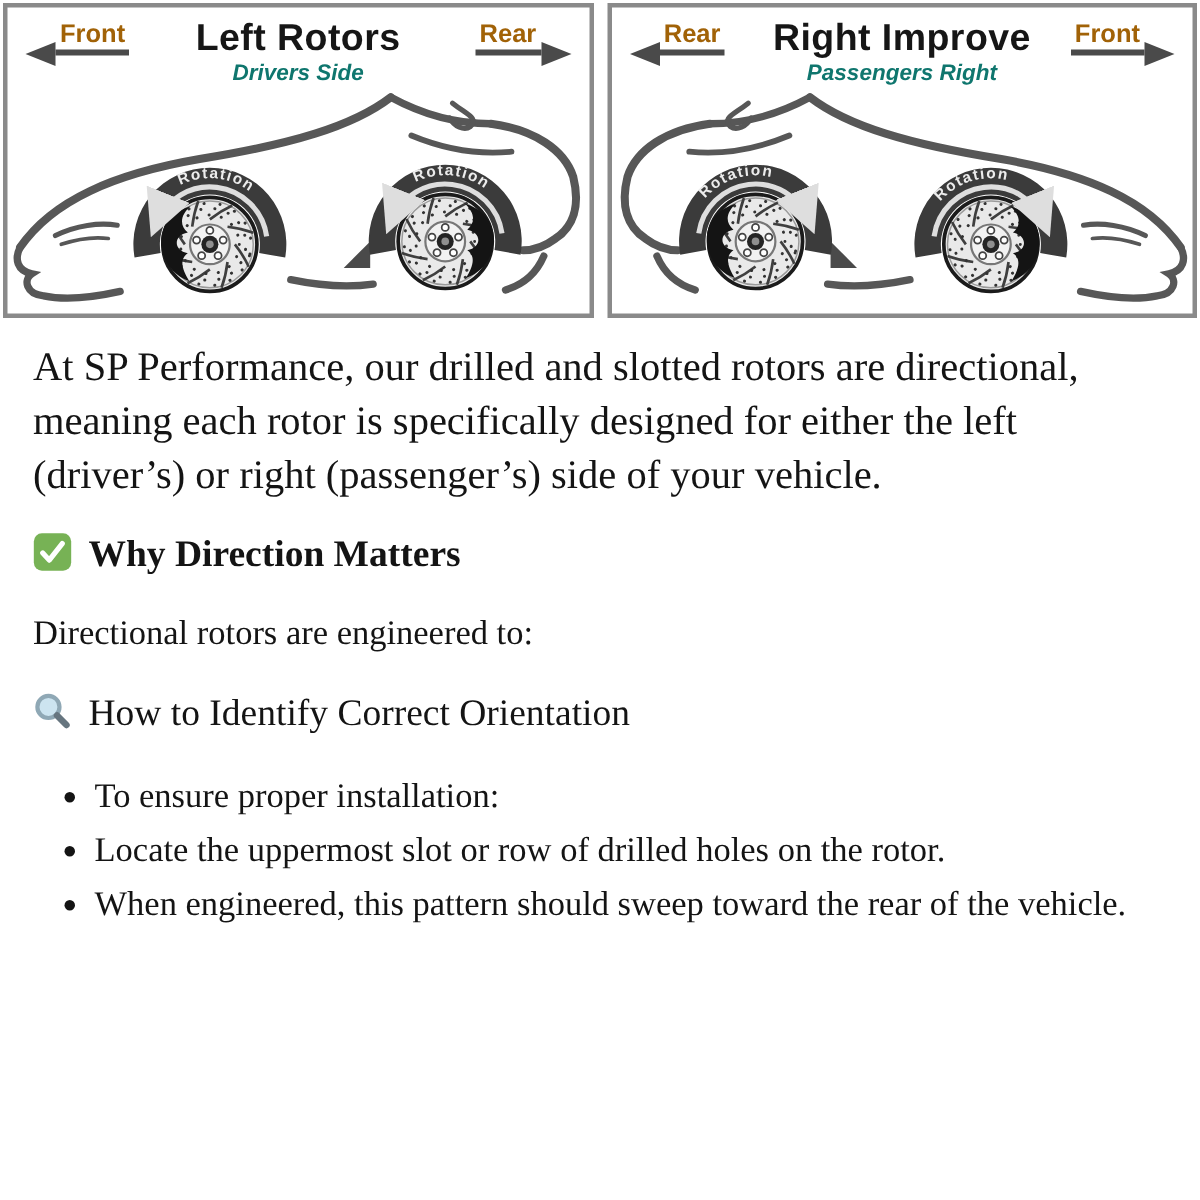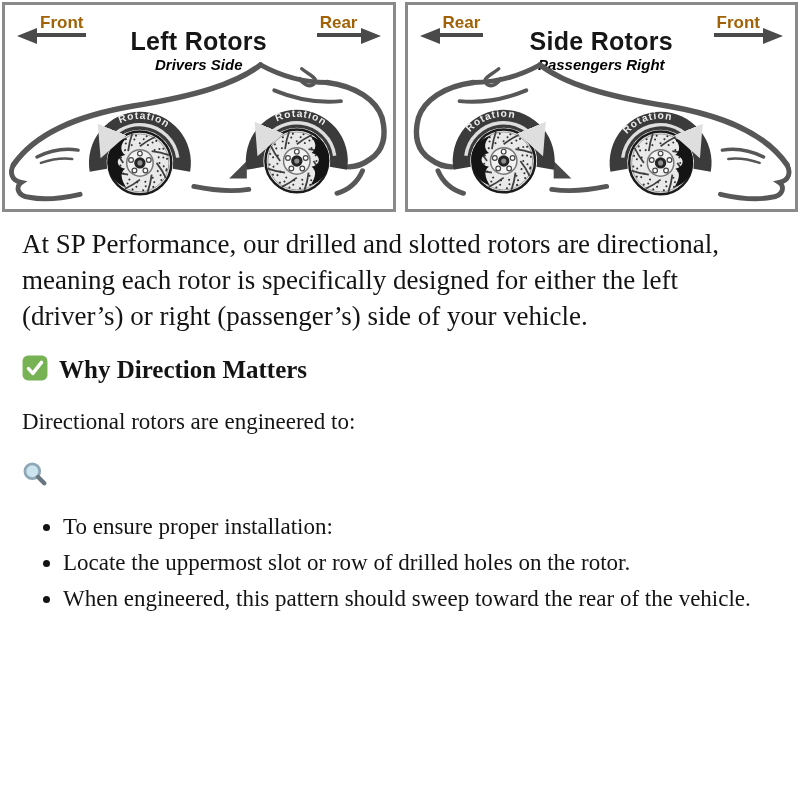--- a/index.html
+++ b/index.html
@@ -5,25 +5,25 @@
   html,body{margin:0;padding:0;}
   body{
     width:800px;height:800px;background:#ffffff;color:#141414;
     font-family:"Liberation Serif", serif;overflow:hidden;
   }
   
   .diagram{display:flex;gap:9px;padding:2px 2px 0 2px;height:212px;box-sizing:border-box;}
   .panel{flex:1;border:3px solid #8a8a8a;position:relative;background:#fff;overflow:hidden;}
   .panel-title{
     text-align:center;font-family:"Liberation Sans",sans-serif;font-weight:bold;
-    font-size:25px;line-height:1;margin-top:24px;letter-spacing:.3px;color:#161616;
+    font-size:25px;line-height:1;margin-top:8px;letter-spacing:.3px;color:#161616;
   }
   .panel-sub{
     text-align:center;font-family:"Liberation Sans",sans-serif;font-weight:bold;font-style:italic;
-    font-size:15px;line-height:1;margin-top:3px;color:#000000;
+    font-size:15px;line-height:1;margin-top:3px;color:#0f766e;
   }
   .dir{position:absolute;top:9px;display:flex;align-items:flex-end;
     font-family:"Liberation Sans",sans-serif;font-weight:bold;font-size:17px;color:#a16207;line-height:1;}
   .dir .txt{border-bottom:4px solid #4a4a4a;padding:0 3px 2px 3px;}
   .dir.at-left{left:12px;}
   .dir.at-right{right:12px;}
   .ah-left{width:0;height:0;border-style:solid;border-width:8px 20px 8px 0;
     border-color:transparent #4a4a4a transparent transparent;margin-bottom:-7px;}
   .ah-right{width:0;height:0;border-style:solid;border-width:8px 0 8px 20px;
     border-color:transparent transparent transparent #4a4a4a;margin-bottom:-7px;}
@@ -139,21 +139,21 @@
 
   <div class="panel">
     <div class="dir at-left">
       <span class="ah-left"></span>
       <span class="txt">Rear</span>
     </div>
     <div class="dir at-right">
       <span class="txt">Front</span>
       <span class="ah-right"></span>
     </div>
-    <div class="panel-title">Side Rotors</div>
+    <div class="panel-title">Right Improve</div>
     <div class="panel-sub">Passengers Right</div>
 
     <svg class="car-svg" viewBox="0 0 390 155">
       <use href="#carbody" transform="translate(390,0) scale(-1,1)"></use>
 
       <g transform="translate(95,106)">
         <use href="#rotor"></use>
         <use href="#cal"></use>
         <path d="M-38.6 -5.4 A39 39 0 0 1 36.2 -14.6" fill="none" stroke="#dedede" stroke-width="3.5" marker-end="url(#ah)"></path>
         <path id="arcRR" d="M-40.8 -19 A45 45 0 0 1 30.1 -33.4" fill="none"></path>
@@ -192,20 +192,21 @@
   <p class="lead">Directional rotors are engineered to:</p>
 
 
   <h2 class="sec-h regular">
     <span class="emoji">
       <svg viewBox="0 0 24 24">
         <circle cx="9.5" cy="9.5" r="6.8" fill="#cce4f0" stroke="#8fa8b5" stroke-width="2.6"></circle>
         <line x1="14.8" y1="14.8" x2="20.6" y2="20.6" stroke="#66757f" stroke-width="4" stroke-linecap="round"></line>
       </svg>
     </span>
+    <span>How to Identify Correct Orientation</span>
   </h2>
 
   <ul class="blist" style="margin-top:22px;">
     <li>To ensure proper installation:</li>
     <li>Locate the uppermost slot or row of drilled holes on the rotor.</li>
     <li>When engineered, this pattern should sweep toward the rear of the vehicle.</li>
   </ul>
 
 </div>
 

